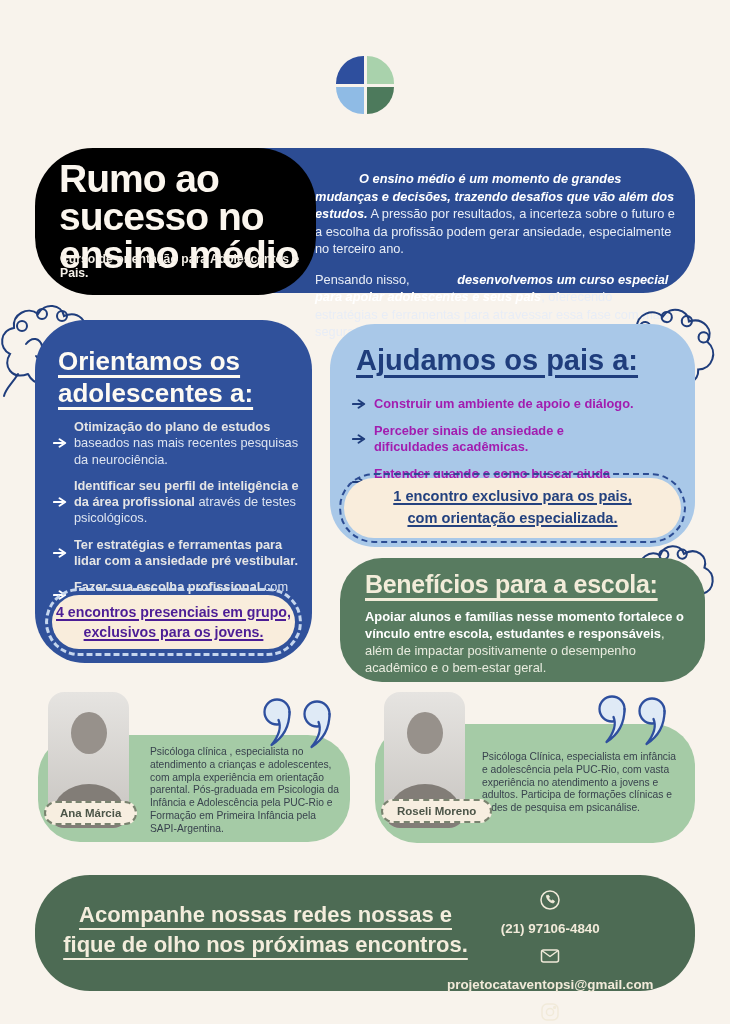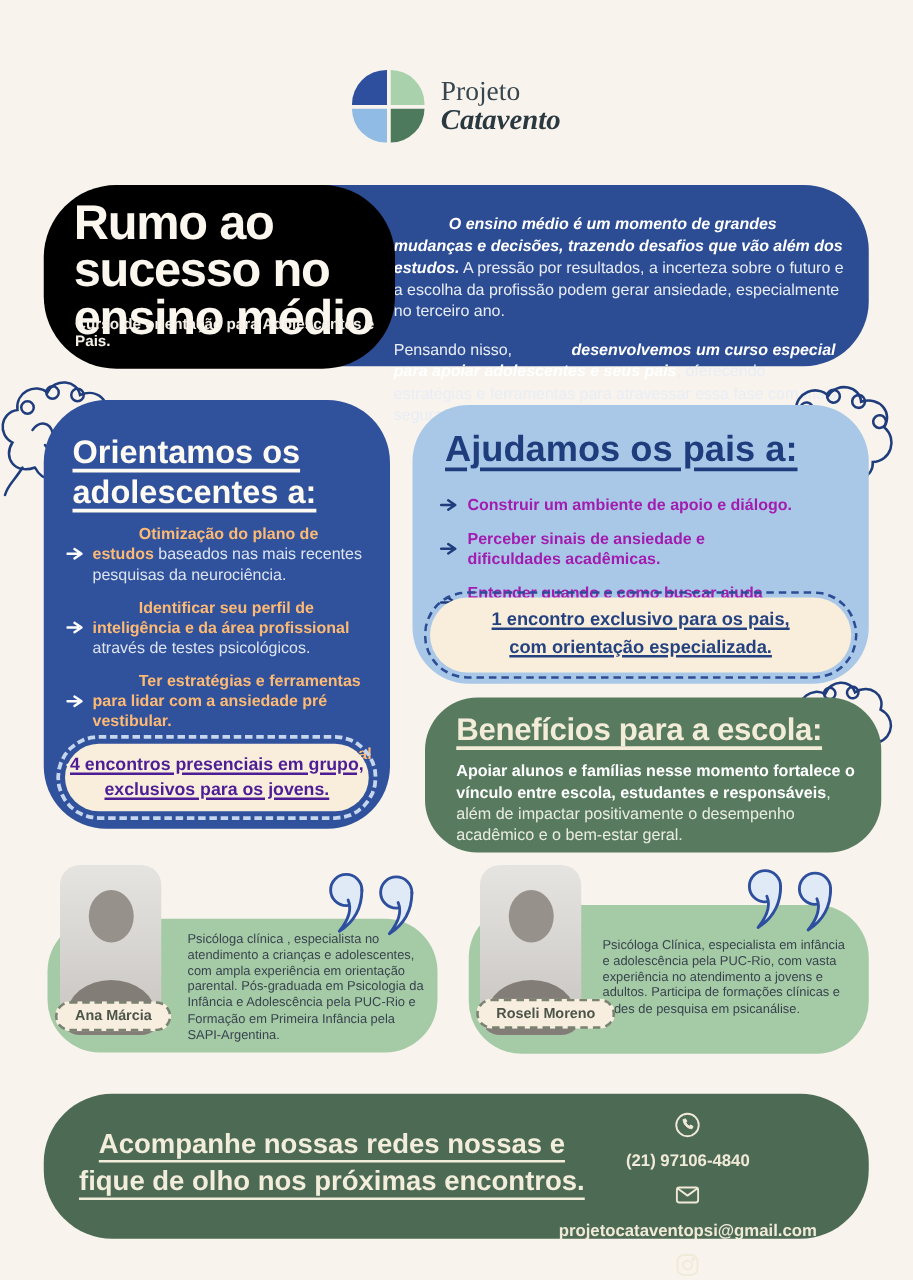--- a/index.html
+++ b/index.html
@@ -26,21 +26,21 @@
   .bi{font-weight:700;font-style:italic;color:#ffffff;margin-left:44px;}
   .hero-green{position:absolute;left:35px;top:148px;width:281px;height:147px;background:#000000;border-radius:58px;z-index:2;}
   .hero-title{position:absolute;left:24px;top:12px;margin:0;color:#fbf6ee;font-weight:700;font-size:39px;line-height:0.97;letter-spacing:-1px;}
   .hero-sub{position:absolute;left:25px;bottom:15px;color:#f4efe6;font-size:12.2px;font-weight:700;}
   
   .teens{position:absolute;left:35px;top:320px;width:277px;height:343px;background:#30519b;border-radius:50px;}
   .teens-heading{position:absolute;top:26px;left:23px;margin:0;font-size:26px;font-weight:700;color:#fdfaf3;line-height:1.22;
     text-decoration:underline;text-decoration-thickness:2.5px;text-underline-offset:5px;}
   .teens-items{position:absolute;top:99px;left:18px;right:12px;display:flex;flex-direction:column;gap:10px;}
   .t-item{display:flex;align-items:center;gap:6px;font-size:12.8px;line-height:1.27;color:#dde4f0;}
-  .t-item b{color:#fdba74;margin-left:37px;}
+  .t-item b{color:#e5e5e5;}
   .arrow{flex:0 0 15px;height:12px;}
   .teens-badge{position:absolute;left:17px;right:17px;bottom:14px;background:#f9eddc;border-radius:999px;
     outline:3px dashed #c5d6ee;outline-offset:4px;padding:7px 4px;text-align:center;
     font-weight:700;font-size:14.2px;line-height:1.42;color:#4c1d95;
     text-decoration:underline;text-decoration-thickness:1.5px;text-underline-offset:2px;}
   
   .parents{position:absolute;left:330px;top:324px;width:365px;height:223px;background:#a9c8e8;border-radius:45px;}
   .parents-heading{position:absolute;top:20px;left:26px;margin:0;font-size:29px;font-weight:800;color:#1f3d7c;
     text-decoration:underline;text-decoration-thickness:3px;text-underline-offset:5px;}
   .parents-items{position:absolute;top:72px;left:22px;right:8px;display:flex;flex-direction:column;gap:11px;}
@@ -91,24 +91,20 @@
 </head>
 <body>
 
 <div class="logo">
   <div class="pinwheel">
     <div class="petal-tl"></div>
     <div class="petal-tr"></div>
     <div class="petal-bl"></div>
     <div class="petal-br"></div>
   </div>
-  <div class="logo-text">
-    <div>Projeto</div>
-    <div class="logo-line2">Catavento</div>
-  </div>
 </div>
 
 <div class="hero-blue">
   <div class="hero-blue-inner">
     <p><span class="bi">O ensino médio é um momento de grandes mudanças e decisões, trazendo desafios que vão além dos estudos.</span><span> A pressão por resultados, a incerteza sobre o futuro e a escolha da profissão podem gerar ansiedade, especialmente no terceiro ano.</span></p>
     <p><span>Pensando nisso, </span><span class="bi">desenvolvemos um curso especial para apoiar adolescentes e seus pais</span><span>, oferecendo estratégias e ferramentas para atravessar essa fase com mais segurança, equilíbrio e bem-estar.</span></p>
   </div>
 </div>
 <div class="hero-green">
   <h1 class="hero-title prewrap">Rumo ao

